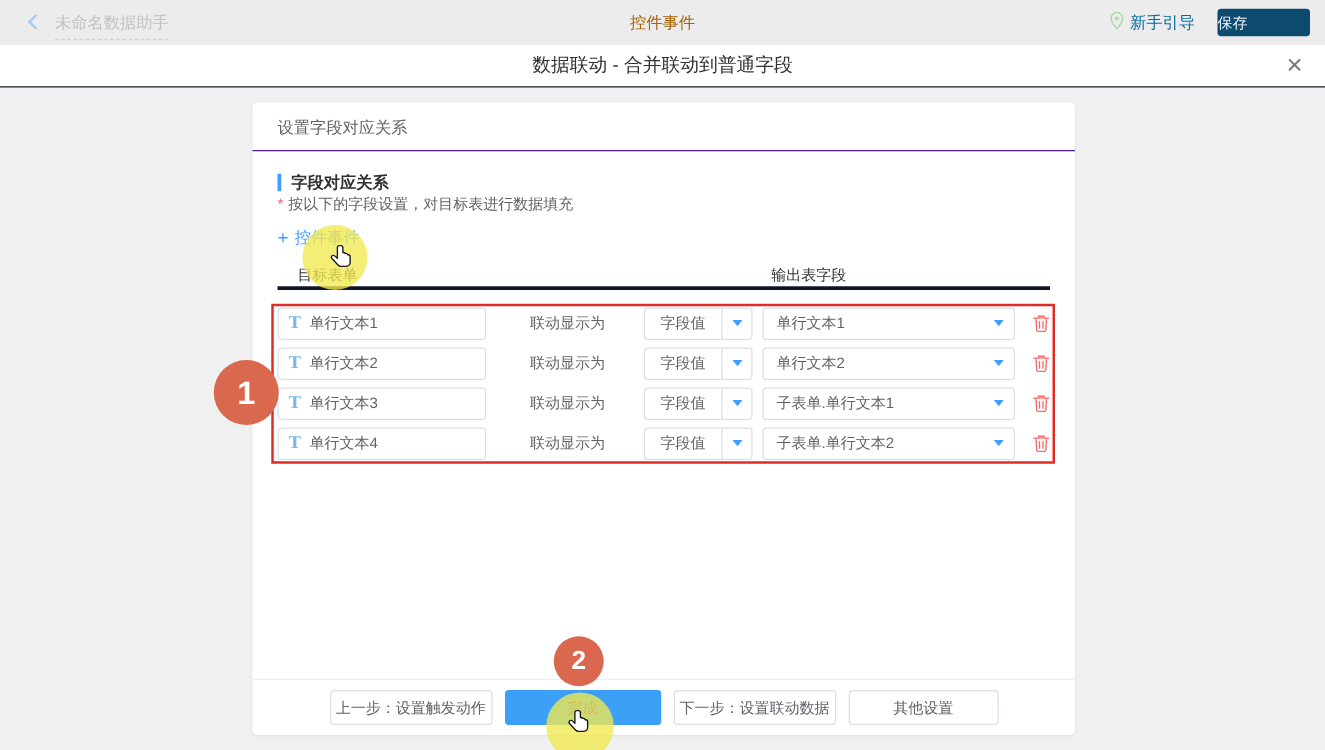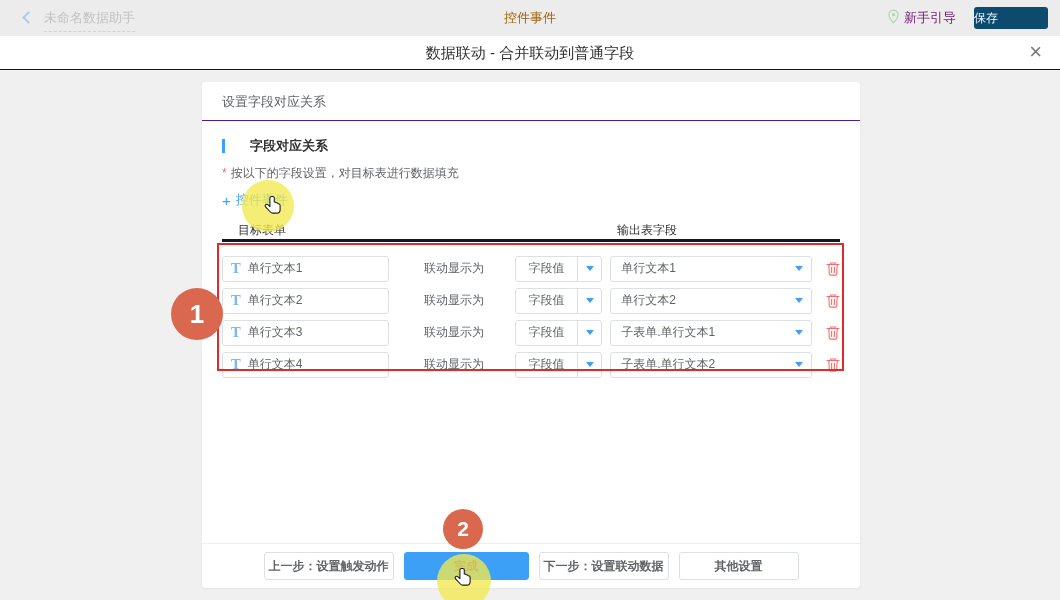--- a/index.html
+++ b/index.html
@@ -9,42 +9,42 @@
 
   
   .topbar { position:absolute; left:0; top:0; width:1060px; height:36px; background:#ececec; }
   .back-btn { position:absolute; left:24px; top:13px; width:9px; height:9px;
               border-left:2px solid #a9cdf0; border-bottom:2px solid #a9cdf0; transform:rotate(45deg); cursor:pointer; }
   .tb-title { position:absolute; left:44px; top:9px; font-size:13px; color:#c2c2c2;
               border-bottom:1px dashed #d2d2d2; padding-bottom:4px; }
   .tb-center { position:absolute; left:0; right:0; top:0; height:36px; line-height:36px;
                text-align:center; font-size:13px; color:#a16207; }
   .tb-guide { position:absolute; right:104px; top:0; height:36px; display:flex; align-items:center; gap:5px;
-              font-size:13px; color:#701a75; cursor:pointer; }
+              font-size:13px; color:#0369a1; cursor:pointer; }
   .tb-save { position:absolute; right:12px; top:7px; width:74px; height:22px; background:#0c4a6e;
              border-radius:3px; color:#eef6ff; font-size:12px; line-height:22px; cursor:pointer; }
 
   
   .modal-header { position:absolute; left:0; top:36px; width:1060px; height:34px; background:#fff;
                   border-bottom:1px solid #0f172a; }
   .modal-title { height:34px; line-height:34px; text-align:center; font-size:15px; color:#303133; font-weight:500; }
   .modal-close { position:absolute; right:18px; top:0; height:34px; line-height:32px; font-size:22px;
                  color:#777; cursor:pointer; }
 
   
   .modal-body { position:absolute; left:0; top:71px; width:1060px; height:529px; background:#f0f0f0; }
   .card { position:absolute; left:202px; top:11px; width:658px; height:506px; background:#fff;
           border-radius:4px; box-shadow:0 1px 3px rgba(0,0,0,0.05); }
   .card-header { height:39px; line-height:39px; padding:0 20px; font-size:13px; color:#606266;
                  border-bottom:1px solid #4c1d95; }
   .card-content { padding:16px 20px 0 20px; }
-  .section-title { display:flex; align-items:center; gap:25px; }
+  .section-title { display:flex; align-items:center; gap:8px; }
   .section-bar { width:3px; height:14px; background:#409eff; }
   .section-text { font-size:13px; font-weight:bold; color:#303133; }
-  .hint { margin-top:10px; font-size:12px; color:#606266; }
+  .hint { font-size:12px; color:#606266; }
   .hint .star { color:#f56c6c; margin-right:4px; }
   .add-field { margin-top:9px; display:inline-flex; align-items:center; gap:5px; color:#409eff;
                font-size:13px; cursor:pointer; }
   .add-plus { font-size:15px; }
   .cols { margin-top:10px; padding-bottom:6px; border-bottom:3px solid #0f172a; position:relative;
           font-size:12px; color:#303133; height:22px; }
   .col-target { position:absolute; left:16px; top:2px; }
   .col-output { position:absolute; left:395px; top:2px; }
 
   .rows { margin-top:14px; }
@@ -65,21 +65,21 @@
                 display:flex; align-items:stretch; background:#fff; cursor:pointer; }
   .out-text { flex:1; display:flex; align-items:center; padding-left:10px; font-size:12px; color:#606266; }
   .out-arrow { width:24px; display:flex; align-items:center; justify-content:center; }
   .trash { margin-left:14px; cursor:pointer; display:flex; align-items:center; }
 
   
   .card-footer { position:absolute; left:0; right:0; bottom:0; height:45px; border-top:1px solid #ebeef5;
                  display:flex; align-items:center; justify-content:center; gap:10px; }
   .btn { height:28px; border:1px solid #dcdfe6; border-radius:3px; background:#fff; color:#606266;
          font-size:12px; display:flex; align-items:center; justify-content:center; white-space:nowrap;
-         cursor:pointer; padding:0 4px;font-weight:bold; }
+         cursor:pointer; padding:0 4px; }
   .btn-prev { width:130px; }
   .btn-finish { width:125px; background:#3ca0f6; border-color:#3ca0f6; color:#701a75; }
   .btn-next { width:130px; }
   .btn-other { width:120px; }
 
   
   .anno { position:absolute; pointer-events:none; }
   .red-rect { left:217px; top:243px; width:627px; height:128px; border:2px solid #e12b26; }
   .badge { background:#d9684e; border-radius:50%; color:#fff; font-weight:bold; text-align:center; }
   .badge-1 { left:171px; top:288px; width:52px; height:52px; line-height:52px; font-size:26px; }

